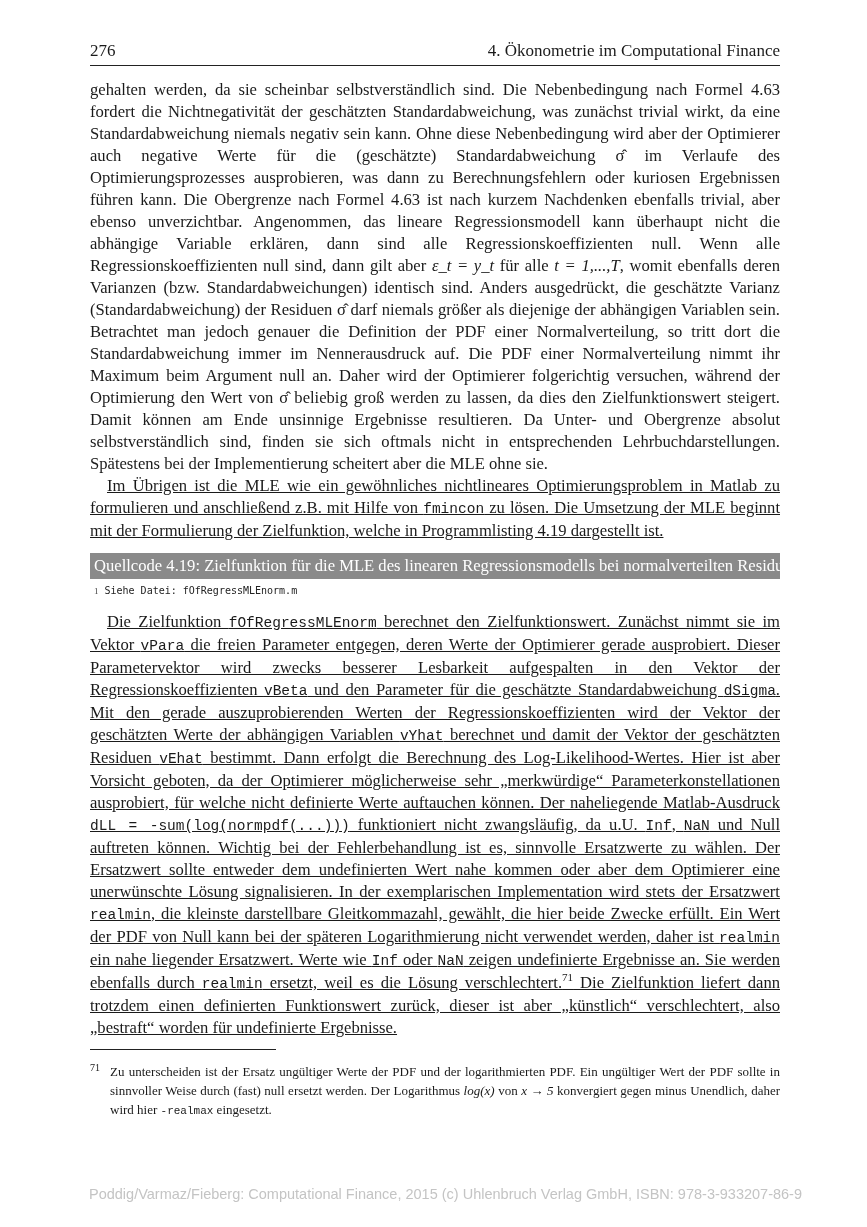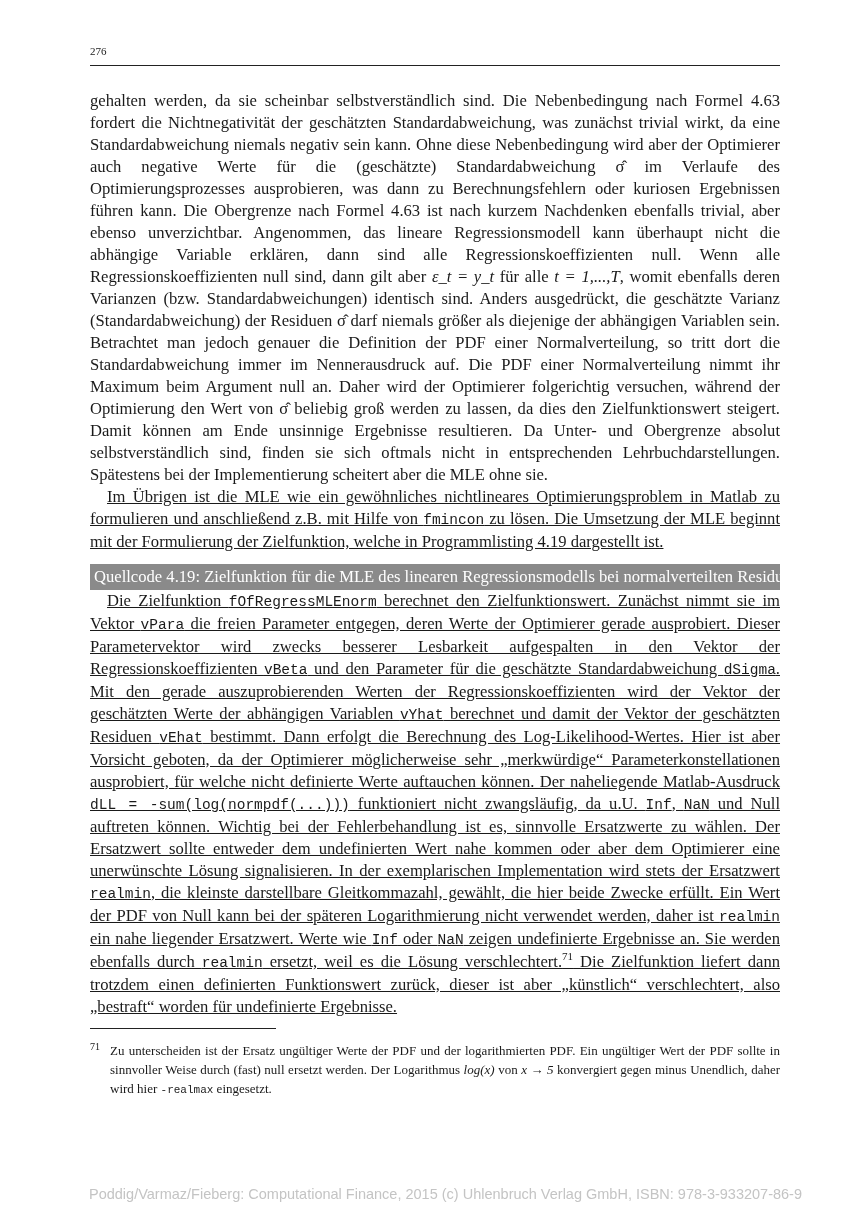--- a/index.html
+++ b/index.html
@@ -1,21 +1,21 @@
 <!DOCTYPE html>
 <html><head>
 <meta charset="utf-8">
 <style>
   html, body { margin: 0; padding: 0; background: #ffffff; }
   body { width: 867px; height: 1227px; position: relative; overflow: hidden;
          font-family: "Liberation Serif", serif; color: #1a1a1a; }
   .page { position: absolute; left: 90px; top: 40px; width: 690px; }
-  .header { display: flex; justify-content: space-between; font-size: 11px; line-height: 22px;
+  .header { display: flex; justify-content: space-between; font-size: 17px; line-height: 22px;
             border-bottom: 1px solid #222; padding-bottom: 3px; text-align: center; }
-  .body-text { margin-top: 24px; font-size: 16.6px; line-height: 22px; text-align: justify; }
+  .body-text { margin-top: 13px; font-size: 16.6px; line-height: 22px; text-align: justify; }
   .body-text p { margin: 0; }
   .body-text p.indent { text-indent: 17px; text-decoration: underline; }
   code, .mono { font-family: "Liberation Mono", monospace; font-size: 14.5px; }
   .caption { margin-top: 11px; background: #8a8a8a; color: #ffffff; font-size: 16.6px;
              line-height: 26px; padding: 0 4px; white-space: nowrap; overflow: hidden; }
   .listing { font-family: "DejaVu Sans Mono", monospace; font-size: 10px; line-height: 20px;
              margin: 2px 0 10px 4px; color: #222; }
   .listing .ln { font-family: "Liberation Serif", serif; font-size: 9px; margin-right: 6px; color: #444; }
   .math { font-style: italic; }
   sup { font-size: 11px; line-height: 0; }
@@ -26,28 +26,32 @@
   .footnote code { font-size: 11px; }
   .watermark { position: absolute; left: 12px; width: 867px; top: 1186px; text-align: center;
                font-family: "Liberation Sans", sans-serif; font-size: 14.5px; color: #c4c4c4; }
 </style>
 </head>
 <body>
 
 <div class="page">
   <div class="header">
     <span>276</span>
+    <span>4. Ökonometrie im Computational Finance</span>
   </div>
 
   <div class="body-text">
     <p><span>gehalten werden, da sie scheinbar selbstverständlich sind. Die Nebenbedingung nach Formel 4.63 fordert die Nichtnegativität der geschätzten Standardabweichung, was zunächst trivial wirkt, da eine Standardabweichung niemals negativ sein kann. Ohne diese Nebenbedingung wird aber der Optimierer auch negative Werte für die (geschätzte) Standardabweichung σ̂ im Verlaufe des Optimierungsprozesses ausprobieren, was dann zu Berechnungsfehlern oder kuriosen Ergebnissen führen kann. Die Obergrenze nach Formel 4.63 ist nach kurzem Nachdenken ebenfalls trivial, aber ebenso unverzichtbar. Angenommen, das lineare Regressionsmodell kann überhaupt nicht die abhängige Variable erklären, dann sind alle Regressionskoeffizienten null. Wenn alle Regressionskoeffizienten null sind, dann gilt aber </span><span class="math">ε_t = y_t</span><span> für alle </span><span class="math">t = 1,...,T</span><span>, womit ebenfalls deren Varianzen (bzw. Standardabweichungen) identisch sind. Anders ausgedrückt, die geschätzte Varianz (Standardabweichung) der Residuen σ̂ darf niemals größer als diejenige der abhängigen Variablen sein. Betrachtet man jedoch genauer die Definition der PDF einer Normalverteilung, so tritt dort die Standardabweichung immer im Nennerausdruck auf. Die PDF einer Normalverteilung nimmt ihr Maximum beim Argument null an. Daher wird der Optimierer folgerichtig versuchen, während der Optimierung den Wert von σ̂ beliebig groß werden zu lassen, da dies den Zielfunktionswert steigert. Damit können am Ende unsinnige Ergebnisse resultieren. Da Unter- und Obergrenze absolut selbstverständlich sind, finden sie sich oftmals nicht in entsprechenden Lehrbuchdarstellungen. Spätestens bei der Implementierung scheitert aber die MLE ohne sie.</span></p>
 
     <p class="indent"><span>Im Übrigen ist die MLE wie ein gewöhnliches nichtlineares Optimierungsproblem in Matlab zu formulieren und anschließend z.B. mit Hilfe von </span><code>fmincon</code><span> zu lösen. Die Umsetzung der MLE beginnt mit der Formulierung der Zielfunktion, welche in Programmlisting 4.19 dargestellt ist.</span></p>
 
     <div class="caption">Quellcode 4.19: Zielfunktion für die MLE des linearen Regressionsmodells bei normalverteilten Residuen</div>
+    <div class="listing">
+      <span class="ln">1</span><span>Siehe Datei: fOfRegressMLEnorm.m</span>
+    </div>
 
     <p class="indent"><span>Die Zielfunktion </span><code>fOfRegressMLEnorm</code><span> berechnet den Zielfunktionswert. Zunächst nimmt sie im Vektor </span><code>vPara</code><span> die freien Parameter entgegen, deren Werte der Optimierer gerade ausprobiert. Dieser Parametervektor wird zwecks besserer Lesbarkeit aufgespalten in den Vektor der Regressionskoeffizienten </span><code>vBeta</code><span> und den Parameter für die geschätzte Standardabweichung </span><code>dSigma</code><span>. Mit den gerade auszuprobierenden Werten der Regressionskoeffizienten wird der Vektor der geschätzten Werte der abhängigen Variablen </span><code>vYhat</code><span> berechnet und damit der Vektor der geschätzten Residuen </span><code>vEhat</code><span> bestimmt. Dann erfolgt die Berechnung des Log-Likelihood-Wertes. Hier ist aber Vorsicht geboten, da der Optimierer möglicherweise sehr „merkwürdige“ Parameterkonstellationen ausprobiert, für welche nicht definierte Werte auftauchen können. Der naheliegende Matlab-Ausdruck </span><code>dLL = -sum(log(normpdf(...)))</code><span> funktioniert nicht zwangsläufig, da u.U. </span><code>Inf</code><span>, </span><code>NaN</code><span> und Null auftreten können. Wichtig bei der Fehlerbehandlung ist es, sinnvolle Ersatzwerte zu wählen. Der Ersatzwert sollte entweder dem undefinierten Wert nahe kommen oder aber dem Optimierer eine unerwünschte Lösung signalisieren. In der exemplarischen Implementation wird stets der Ersatzwert </span><code>realmin</code><span>, die kleinste darstellbare Gleitkommazahl, gewählt, die hier beide Zwecke erfüllt. Ein Wert der PDF von Null kann bei der späteren Logarithmierung nicht verwendet werden, daher ist </span><code>realmin</code><span> ein nahe liegender Ersatzwert. Werte wie </span><code>Inf</code><span> oder </span><code>NaN</code><span> zeigen undefinierte Ergebnisse an. Sie werden ebenfalls durch </span><code>realmin</code><span> ersetzt, weil es die Lösung verschlechtert.</span><sup>71</sup><span> Die Zielfunktion liefert dann trotzdem einen definierten Funktionswert zurück, dieser ist aber „künstlich“ verschlechtert, also „bestraft“ worden für undefinierte Ergebnisse.</span></p>
 
   </div>
 
   <div class="fn-rule"></div>
   <div class="footnote">
     <span class="fn-num">71</span>
     <span>Zu unterscheiden ist der Ersatz ungültiger Werte der PDF und der logarithmierten PDF. Ein ungültiger Wert der PDF sollte in sinnvoller Weise durch (fast) null ersetzt werden. Der Logarithmus </span><span class="math">log(x)</span><span> von </span><span class="math">x → 5</span><span> konvergiert gegen minus Unendlich, daher wird hier </span><code>-realmax</code><span> eingesetzt.</span>
   </div>

